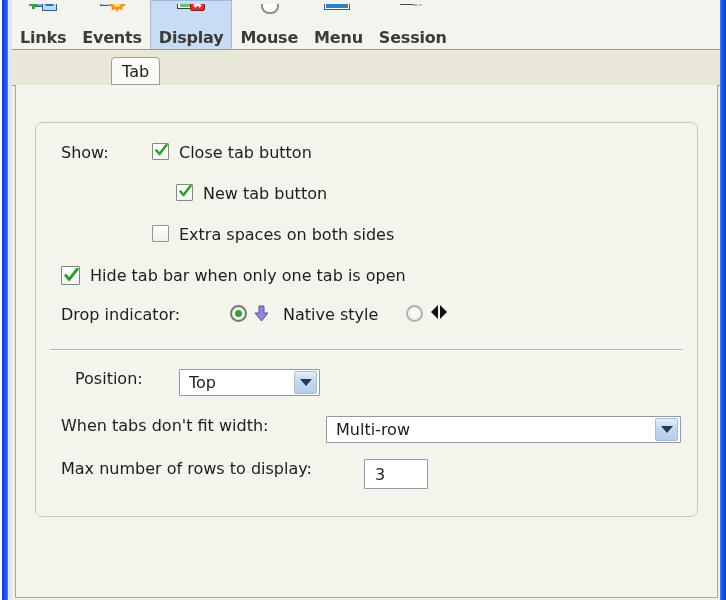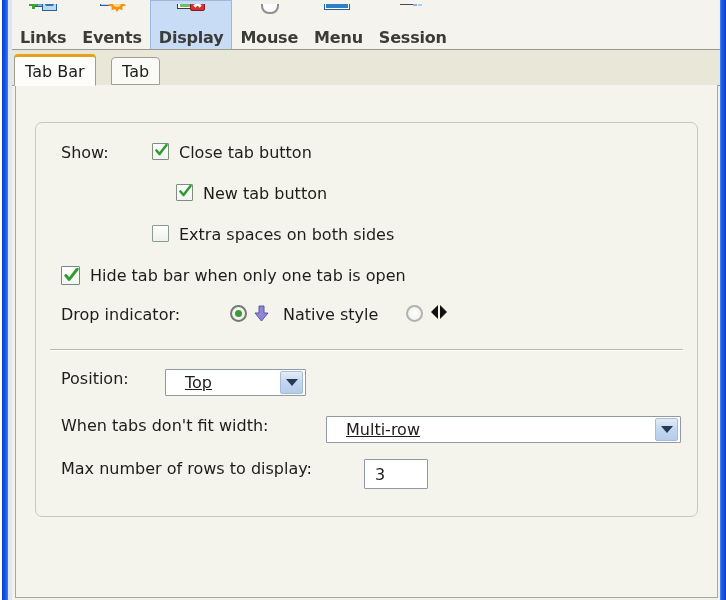--- a/index.html
+++ b/index.html
@@ -245,24 +245,23 @@
     background: #ffffff;
     box-sizing: border-box;
     display: flex;
     align-items: center;
     position: relative;
     border-radius: 1px;
   }
   .combo .val {
     font-size: 16px;
     color: #1d1d1b;
-    padding-left: 19px;
+    padding-left: 9px;
     white-space: nowrap;
     flex: 1 1 auto;
-    text-decoration: underline;
   }
   .combo .btn {
     width: 23px;
     height: 23px;
     margin-right: 2px;
     background: linear-gradient(to bottom, #e4ecf8 0%, #c2d6ef 50%, #b6cdea 100%);
     border: 1px solid #a8bcd6;
     box-sizing: border-box;
     display: flex;
     align-items: center;
@@ -354,23 +353,20 @@
         <div class="b"></div>
           <div class="c"></div>
           <div class="d"></div>
       </div>
       <div class="tool-label">Session</div>
     </div>
 
   </div>
 
   <div class="tabstrip">
-    <div class="tab active">
-      <span>Tab Bar</span>
-    </div>
     <div class="tab inactive">
       <span>Tab</span>
     </div>
   </div>
 
   <div class="pane">
 
     <div class="groupbox">
 
       <div class="row" style="left:25px; top:20px;">
@@ -422,21 +418,21 @@
         <span class="rb off" style="margin-left:28px;"></span>
         <span class="arrows-lr-ico" style="margin-left:8px;">
           <span class="tri-l"></span>
             <span class="tri-r"></span>
         </span>
       </div>
 
       <div class="sep"></div>
 
       <div class="row" style="left:25px; top:246px;">
-        <span class="lbl" style="width:104px;">Position:</span>
+        <span class="lbl" style="width:104px;margin-left:14px;">Position:</span>
         <span class="combo" style="width:141px;">
           <span class="val">Top</span>
           <span class="btn">
               <span class="chev"></span>
             </span>
         </span>
       </div>
 
       <div class="row" style="left:25px; top:293px;">
         <span class="lbl" style="width:265px;">When tabs don't fit width:</span>

